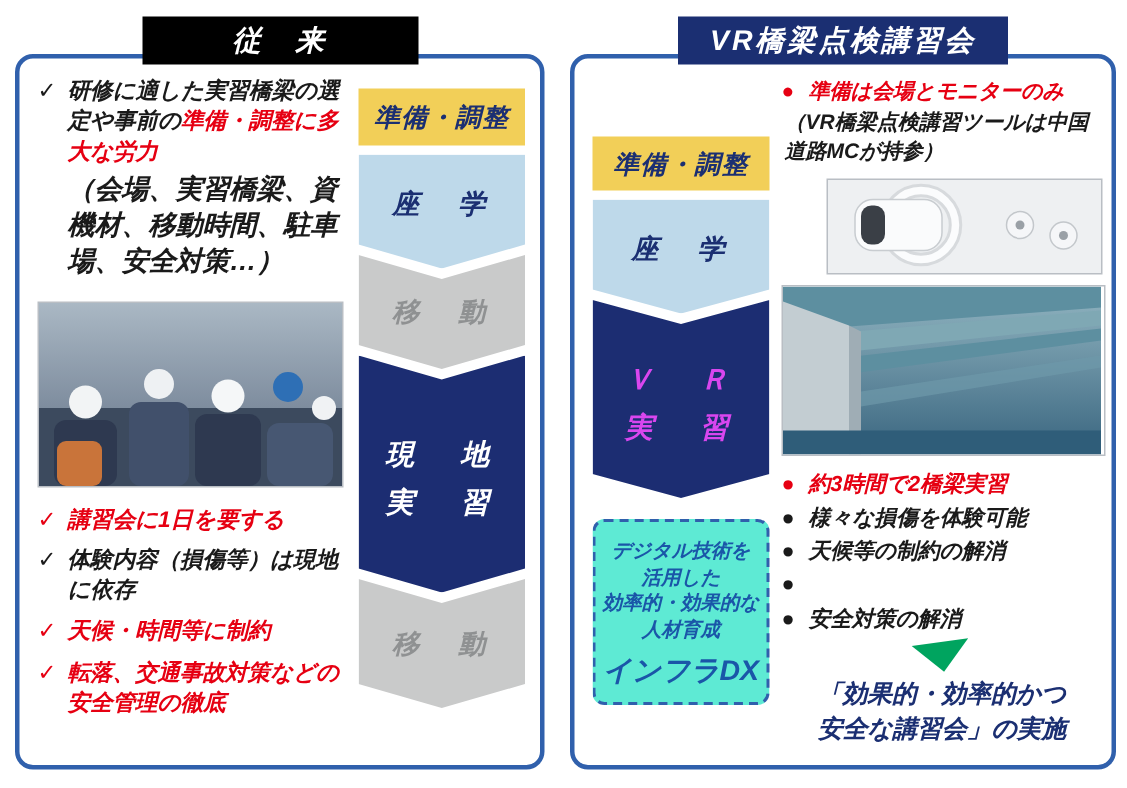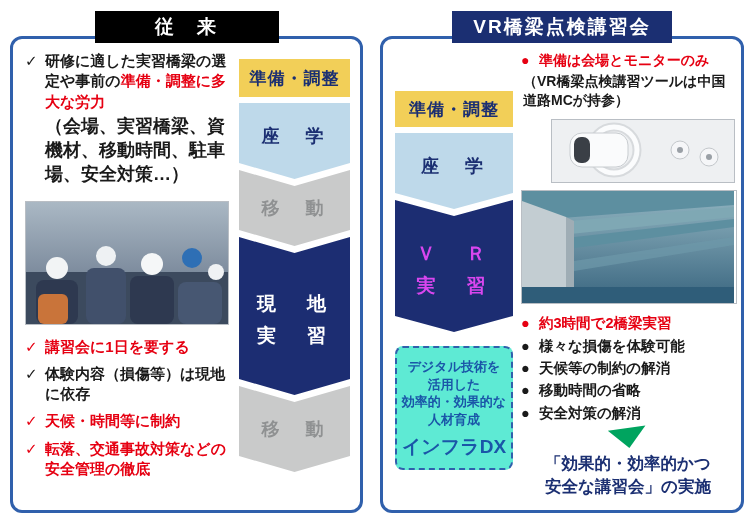--- a/index.html
+++ b/index.html
@@ -3,21 +3,21 @@
 <meta charset="utf-8">
 <style>
   html,body{margin:0;padding:0;background:#fff;}
   .canvas{
     position:relative;width:751px;height:525px;background:#fff;overflow:hidden;
     font-family:"Liberation Sans","DejaVu Sans",sans-serif;color:#1a1a1a;
   }
   
   .panel{
     position:absolute;top:36px;height:477px;background:#fff;
-    border:3px solid #3060ac;border-radius:12px;box-sizing:border-box;
+    border:3px solid #3060ac;border-radius:12px;box-sizing:border-box;font-style:italic;
   }
   .panel.left{left:10px;width:353px;}
   .panel.right{left:380px;width:364px;}
   .header-tab{
     position:absolute;top:-28px;height:32px;display:flex;align-items:center;justify-content:center;
     color:#fff;font-weight:bold;font-size:19px;letter-spacing:2px;z-index:5;
   }
   .header-tab.conventional{left:calc(50% - 92px);width:184px;background:#000;}
   .header-tab.vr{left:calc(50% - 110px);width:220px;background:#1b2f72;}
   .panel-body{display:flex;gap:8px;padding:12px 10px 10px 12px;height:100%;box-sizing:border-box;}
@@ -233,21 +233,20 @@
           <div class="bullet-row">
             <span class="bullet dark">●</span>
             <span class="dark">様々な損傷を体験可能</span>
           </div>
           <div class="bullet-row">
             <span class="bullet dark">●</span>
             <span class="dark">天候等の制約の解消</span>
           </div>
           <div class="bullet-row">
             <span class="bullet dark">●</span>
-            <span class="dark">移動時間の省略</span>
           </div>
           <div class="bullet-row">
             <span class="bullet dark">●</span>
             <span class="dark">安全対策の解消</span>
           </div>
         </div>
 
         <div class="green-arrow"></div>
 
         <div class="conclusion">

